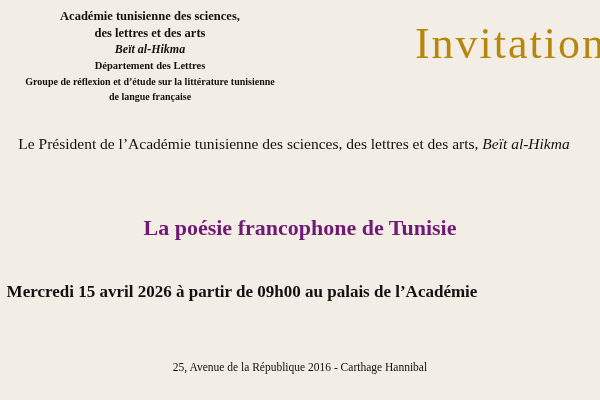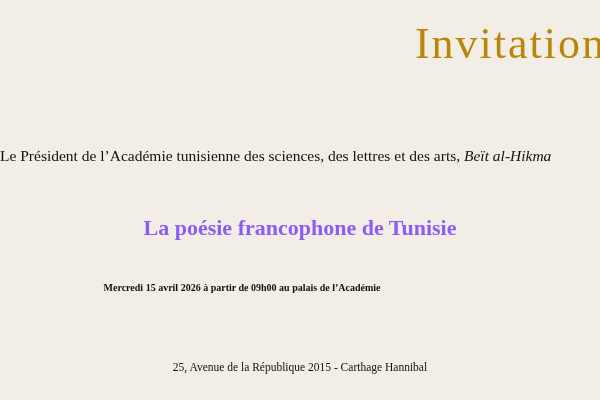--- a/index.html
+++ b/index.html
@@ -83,49 +83,50 @@
     font-family: "Liberation Serif", serif;
     font-size: 44px;
     letter-spacing: 2px;
     color: #b8860b;
     white-space: nowrap;
   }
 
   
   .body-block {
     position: absolute;
-    top: 144px;
+    top: 132px;
     left: 0;
     width: 588px;
+    text-align: center;
   }
   .intro-line {
     font-size: 15.5px;
     line-height: 1.55;
     color: #111;
   }
   .intro-line .ital {
     font-style: italic;
   }
   .theme {
     position: absolute;
     top: 215px;
     left: 0;
     width: 600px;
     text-align: center;
     font-size: 22px;
     font-weight: bold;
-    color: #8b5cf6;
+    color: #701a75;
   }
   .datetime {
     position: absolute;
     top: 282px;
     left: 0;
     width: 484px;
     text-align: center;
-    font-size: 10px;
+    font-size: 17px;
     font-weight: bold;
     color: #111;
   }
 
   
   .footer {
     position: absolute;
     bottom: 24px;
     left: 0;
     width: 600px;
@@ -136,29 +137,37 @@
     font-size: 11.5px;
     color: #111;
   }
 </style>
 </head>
 <body>
 
 <div class="page">
   <div class="grain"></div>
 
+  <div class="header">
+    <div class="academy-line l1">Académie tunisienne des sciences,</div>
+    <div class="academy-line l2">des lettres et des arts</div>
+    <div class="beit">Beït al-Hikma</div>
+    <div class="dept">Département des Lettres</div>
+    <div class="groupe">Groupe de réflexion et d’étude sur la littérature tunisienne</div>
+    <div class="groupe">de langue française</div>
+  </div>
 
   <div class="invitation-title">Invitation</div>
 
   <div class="body-block">
     <div class="intro-line">
       <span>Le Président de l’Académie tunisienne des sciences, des lettres et des arts, </span><span class="ital">Beït al-Hikma</span>
     </div>
   </div>
 
   <div class="theme">La poésie francophone de Tunisie</div>
 
   <div class="datetime">Mercredi 15 avril 2026 à partir de 09h00 au palais de l’Académie</div>
 
   <div class="footer">
-    <div>25, Avenue de la République 2015 - Carthage Hannibal</div>
+    <div>25, Avenue de la République 2016 - Carthage Hannibal</div>
   </div>
 </div>
 
 </body></html>

